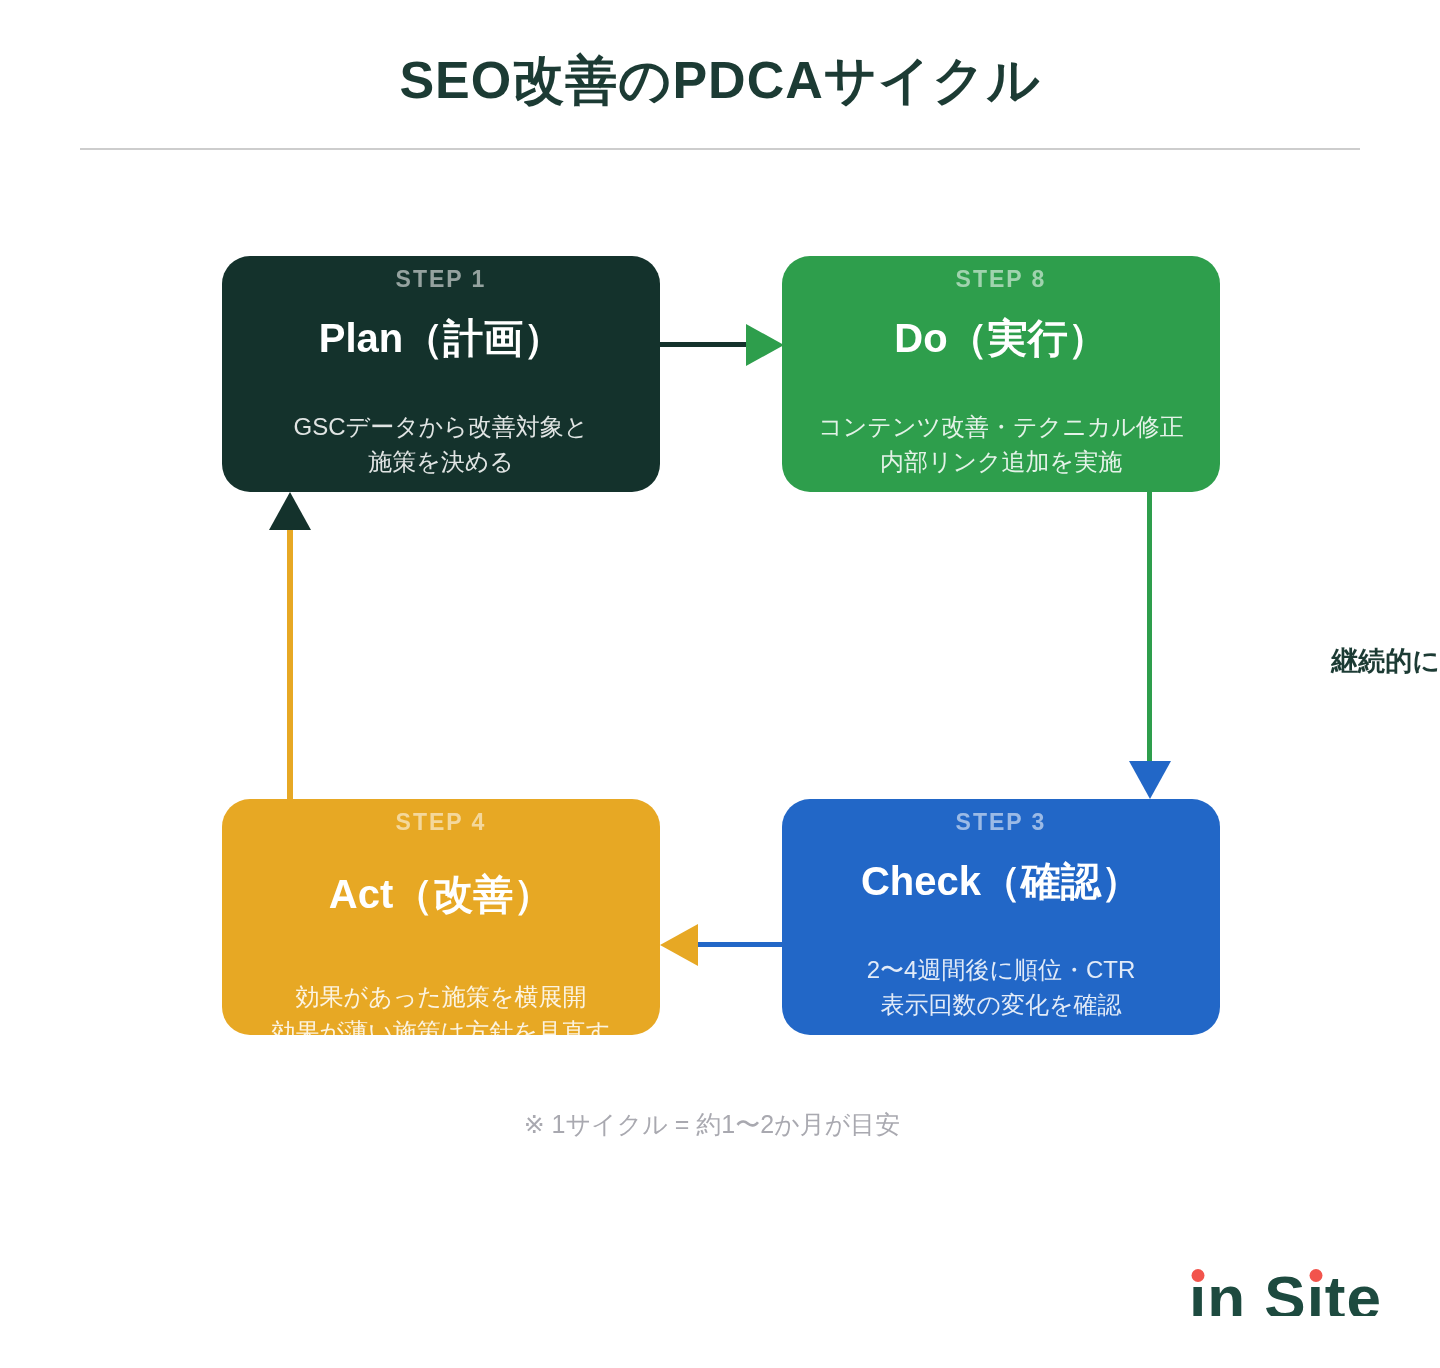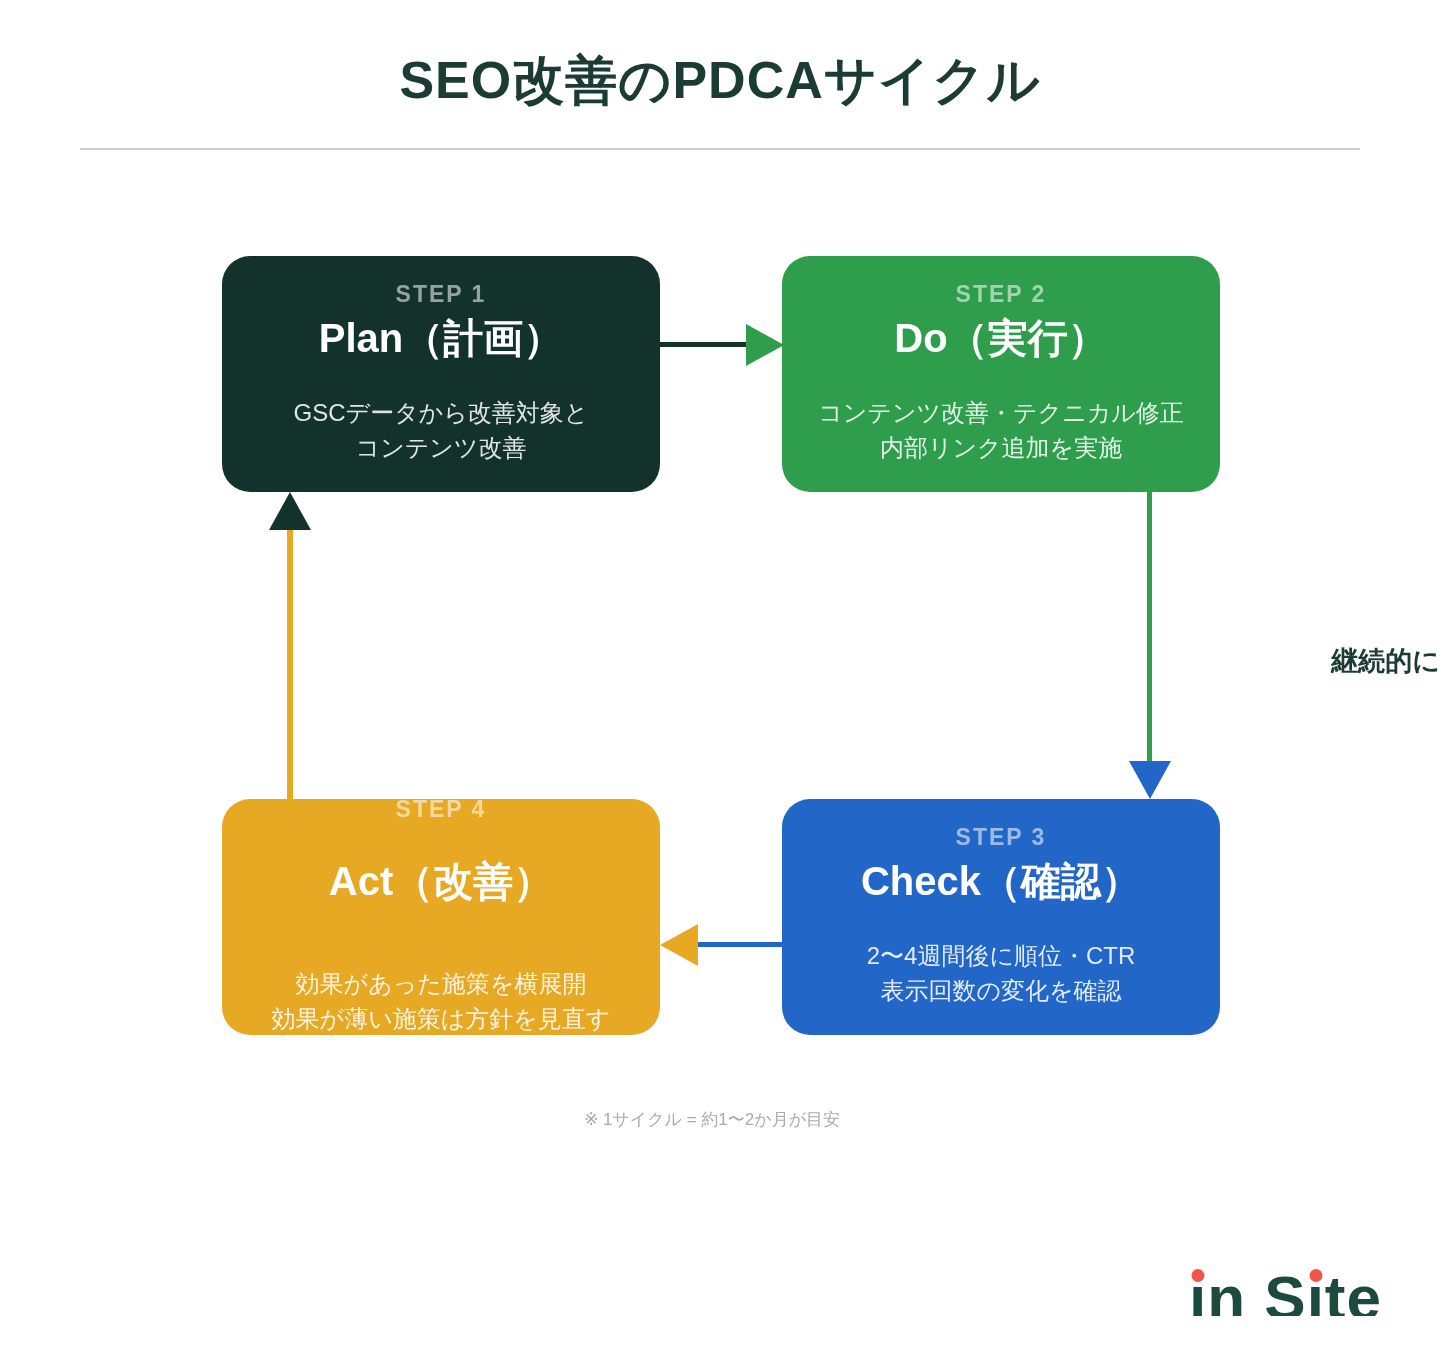--- a/index.html
+++ b/index.html
@@ -39,21 +39,21 @@
 
   
   .step-box {
     position: absolute;
     width: 438px;
     height: 236px;
     border-radius: 28px;
     display: flex;
     flex-direction: column;
     align-items: center;
-    justify-content: center;
+    justify-content: space-between;
     padding-top: 10px;
     box-sizing: border-box;
     text-align: center;
   }
   .box-plan  { left: 222px; top: 256px; background: var(--plan,  #14322C); }
   .box-do    { left: 782px; top: 256px; background: var(--do,    #2E9E4C); }
   .box-check { left: 782px; top: 799px; background: var(--check, #2267C7); }
   .box-act   { left: 222px; top: 799px; background: var(--act,   #E7A824); gap: 28px; }
 
   .step-label {
@@ -112,21 +112,21 @@
     color: var(--heading_text, #1C3B34);
     line-height: 42px;
   }
 
   
   .footnote {
     position: absolute;
     left: 0; right: 16px;
     top: 1108px;
     text-align: center;
-    font-size: 17px;
+    font-size: 25px;
     color: var(--footnote_text, #A9A9B0);
   }
 
   
   .logo {
     position: absolute;
     right: 58px;
     top: 1264px;
     font-size: 62px;
     font-weight: bold;
@@ -153,26 +153,26 @@
 <div class="canvas">
 
   <h1 class="title">SEO改善のPDCAサイクル</h1>
   <div class="divider"></div>
 
   <section class="step-box box-plan">
     <div class="step-label">STEP 1</div>
     <h2 class="step-title">Plan（計画）</h2>
     <p class="step-desc">
       <span>GSCデータから改善対象と</span><br>
-      <span>コンテンツ改善</span>
+      <span>施策を決める</span>
     </p>
   </section>
 
   <section class="step-box box-do">
-    <div class="step-label">STEP 2</div>
+    <div class="step-label">STEP 8</div>
     <h2 class="step-title">Do（実行）</h2>
     <p class="step-desc">
       <span>コンテンツ改善・テクニカル修正</span><br>
       <span>内部リンク追加を実施</span>
     </p>
   </section>
 
   <section class="step-box box-check">
     <div class="step-label">STEP 3</div>
     <h2 class="step-title">Check（確認）</h2>

